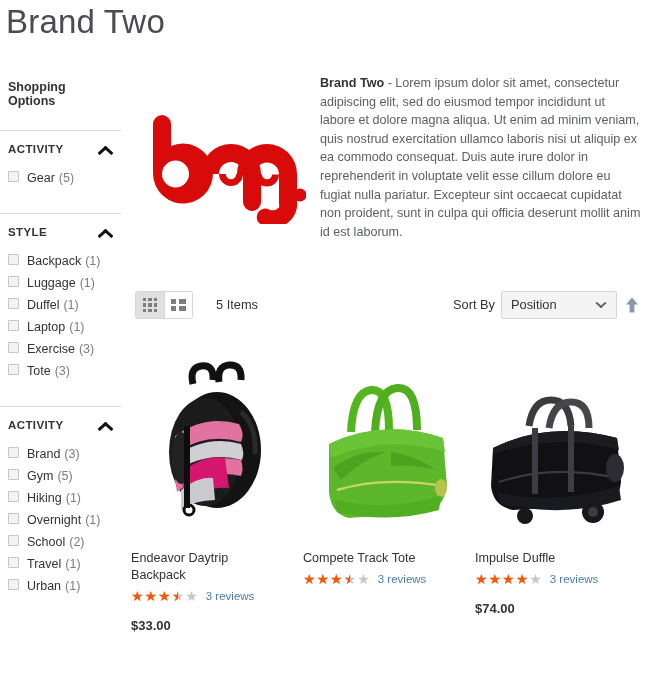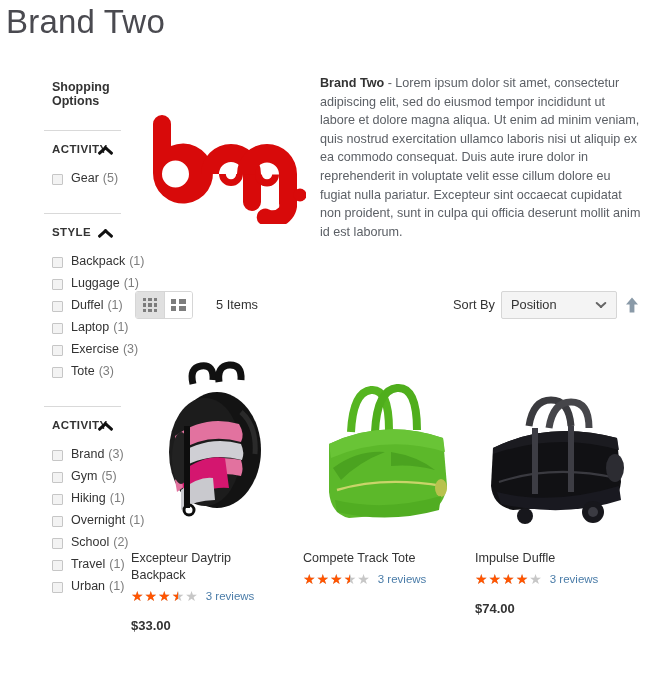--- a/index.html
+++ b/index.html
@@ -13,21 +13,21 @@
   #page { position: relative; width: 646px; height: 679px; text-decoration: underline; }
 
   
   .page-title {
     position: absolute; left: 6px; top: 2px;
     font-size: 33px; font-weight: 300; color: #4a4a50;
     letter-spacing: .2px; line-height: 40px;
   }
 
   
-  .sidebar { position: absolute; left: 0; top: 74px; width: 121px; padding-left: 44px; }
+  .sidebar { position: absolute; left: 0; top: 74px; width: 121px; }
   .shopping-options {
     font-size: 12.5px; font-weight: bold; color: #333;
     line-height: 14px; padding: 6px 8px 0 8px;
   }
   .filter-block { border-top: 1px solid #d9d9d9; margin-top: 16px; }
   .filter-block:first-of-type { margin-top: 22px; }
   .filter-head {
     position: relative; padding: 12px 8px 10px 8px;
     font-size: 11.5px; font-weight: bold; color: #333;
     letter-spacing: .4px; cursor: pointer;
@@ -38,21 +38,21 @@
   }
   .chev:before, .chev:after {
     content: ""; position: absolute; top: 6px; width: 11px; height: 2.6px;
     background: #111; border-radius: 1px;
   }
   .chev:before { left: 0px; transform: rotate(-42deg); }
   .chev:after  { left: 6px; transform: rotate(42deg); }
 
   .filter-list { padding: 2px 0 8px 0; }
   .filter-item {
-    display: flex; align-items: flex-end;
+    display: flex; align-items: flex-start;
     padding: 4px 8px 4px 8px;
     font-size: 12.5px; cursor: pointer;
   }
   .cbox {
     width: 11px; height: 11px; flex: 0 0 11px;
     border: 1px solid #c6c6c6; background: #f3f3f3;
     border-radius: 1px; margin-right: 8px;
   }
   .f-label { color: #333; }
   .f-count { color: #7d7d7d; margin-left: 4px; }
@@ -286,21 +286,21 @@
         <path d="M42 118 q32 -24 68 -14 q4 9 1 16 q-36 -10 -67 12 z" fill="#cfcfd4"></path>
         <path d="M44 140 q30 -28 66 -20 q3 9 0 16 q-34 -8 -64 16 z" fill="#e2729f"></path>
         <path d="M50 132 q24 -18 44 -14 l4 30 q-26 -2 -44 16 z" fill="#d4166f"></path>
         <path d="M50 150 q18 -14 32 -12 l2 22 q-20 0 -34 10 z" fill="#c9c9ce"></path>
         <ellipse cx="50" cy="118" rx="9" ry="26" fill="#222"></ellipse>
         <path d="M56 86 L56 168" stroke="#0d0d0d" stroke-width="6" fill="none"></path>
         <circle cx="58" cy="170" r="5" fill="none" stroke="#0d0d0d" stroke-width="3"></circle>
         <path d="M110 72 q16 14 14 42" stroke="#2a2a2a" stroke-width="5" fill="none"></path>
       </g>
     </svg></div>
-        <div class="p-name">Excepteur Daytrip Backpack</div>
+        <div class="p-name">Endeavor Daytrip Backpack</div>
         <div class="p-rating">
           <span class="stars"><span class="base">★★★★★</span><span class="fill" style="width: 70%;">★★★★★</span></span>
           <span class="reviews">3 reviews</span>
         </div>
         <div class="p-price">$33.00</div>
       </div>
       <div class="product">
         <div class="p-img"><svg viewBox="0 0 165 200" width="165" height="200">
       <g>
         <path d="M48 92 q2 -40 20 -42 q18 -2 18 40" fill="none" stroke="#55b520" stroke-width="8"></path>

